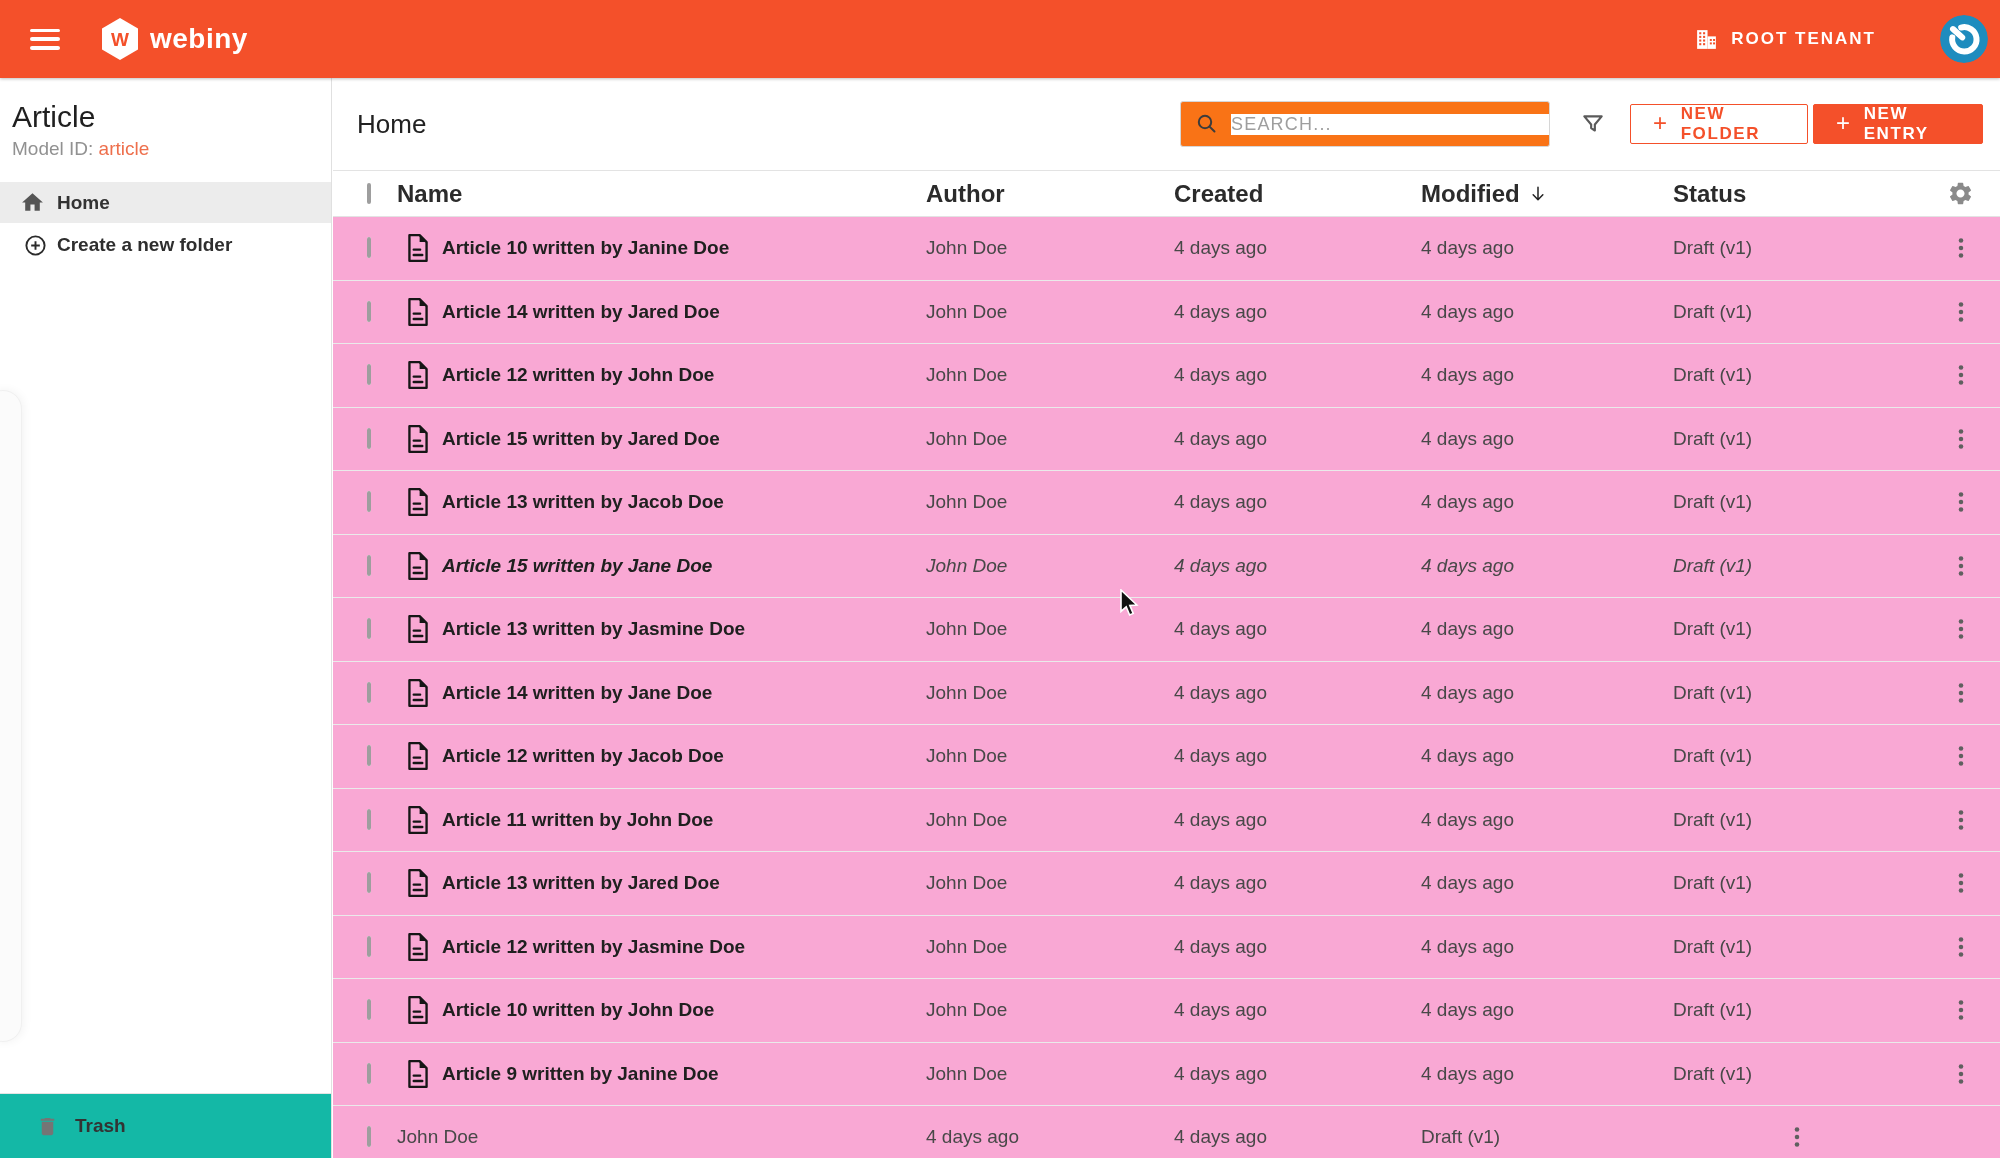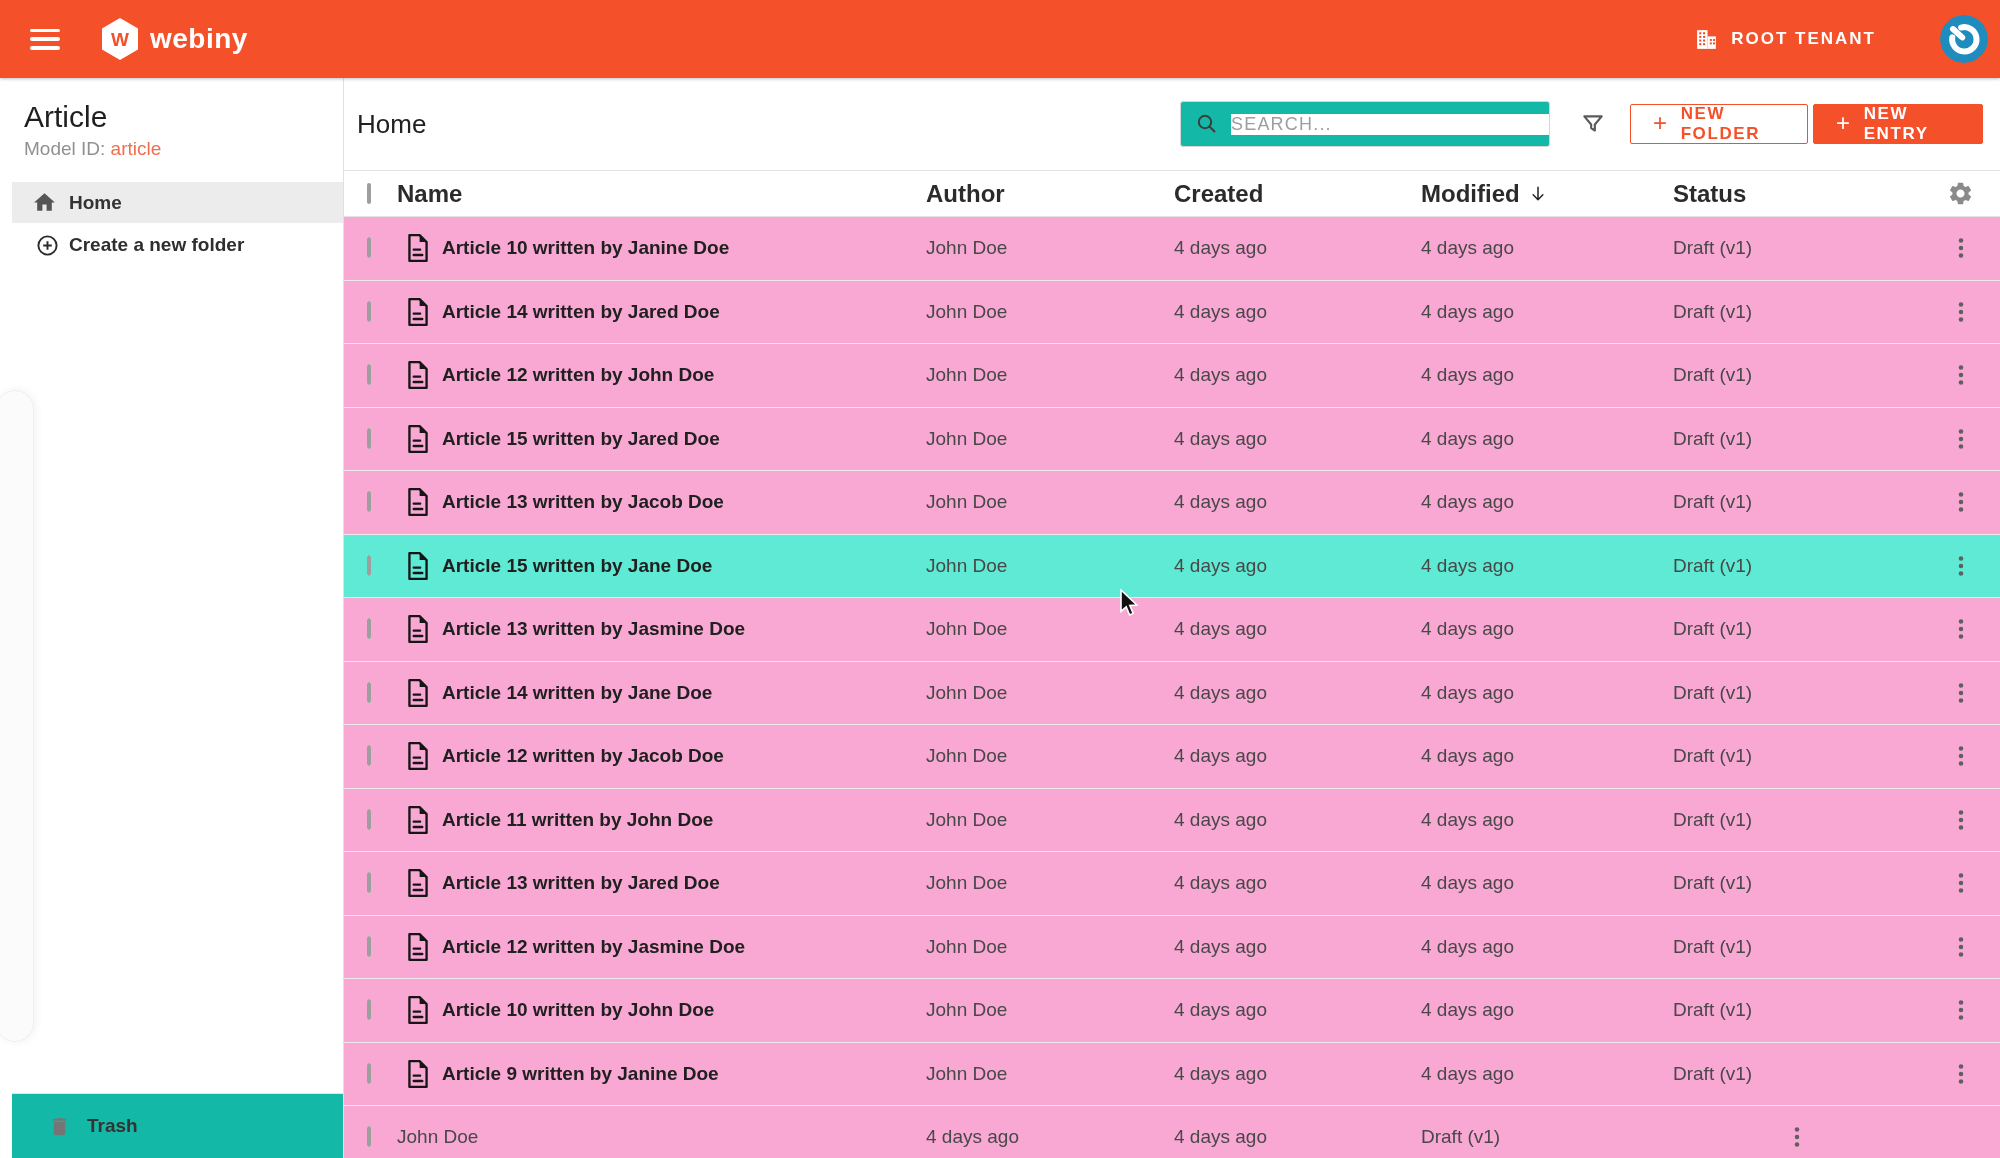--- a/index.html
+++ b/index.html
@@ -17,21 +17,21 @@
   .brand-text { color:#fff; font-size:28px; font-weight:bold; letter-spacing:.5px;
     margin-left:10px; }
   .topbar-right { margin-left:auto; display:flex; align-items:center;gap:36px; }
   .tenant { display:flex; align-items:center; color:#fff; font-size:17px;
     font-weight:bold; letter-spacing:2px; }
   .tenant svg { margin-right:12px; }
   .avatar { width:48px; height:48px; margin-left:28px; margin-right:12px;
     border-radius:50%; overflow:hidden; }
 
   
-  .sidebar { position:absolute; left:12px; top:78px; width:332px; bottom:0;
+  .sidebar { position:absolute; left:0; top:78px; width:332px; bottom:0;
     background:#fff; border-right:1px solid #e0e0e0; z-index:10; }
   .sidebar-title { font-size:30px; color:#1f1f1f; margin:22px 0 4px 12px; font-weight:400; }
   .model-id { font-size:19px; margin-left:12px; color:#919191; }
   .model-id .mid-value { color:#ee6f4c; }
   .nav-home { margin-top:22px; height:41px; background:#ececec; display:flex;
     align-items:center; cursor:pointer; }
   .nav-home svg { margin-left:20px; }
   .nav-home .nav-label { margin-left:12px; font-size:19px; font-weight:bold; color:#333; }
   .nav-create { height:44px; display:flex; align-items:center; cursor:pointer; }
   .nav-create svg { margin-left:24px; }
@@ -43,21 +43,21 @@
     border-top:1px solid #e4e4e4; display:flex; align-items:center; cursor:pointer;
     background:#14b8a6; }
   .trash svg { margin-left:36px; }
   .trash .nav-label { margin-left:16px; font-size:19px; font-weight:bold; color:#333; }
 
   
   .main { position:absolute; left:333px; top:78px; right:0; bottom:0; background:#fff; }
   .toolbar { height:92px; display:flex; align-items:center; padding:0 17px 0 24px; }
   .page-title { font-size:26px; color:#212121; font-weight:400; }
   .search-box { margin-left:auto; width:370px; height:46px; border:1px solid #d6d6d6;
-    border-radius:3px; display:flex; align-items:center; background:#14b8a6; }
+    border-radius:3px; display:flex; align-items:center; background:#f97316; }
   .search-box svg { margin-left:14px; }
   .search-box input { border:none; outline:none; flex:1; margin-left:12px;
     font-size:18px; letter-spacing:1.2px; color:#333;
     font-family:"Liberation Sans","DejaVu Sans",sans-serif; }
   .search-box input::placeholder { color:#9e9e9e; }
   .filter-btn { margin-left:26px; width:34px; height:34px; display:flex;
     align-items:center; justify-content:center; cursor:pointer; }
   .btn { height:40px; border-radius:2px; display:flex; align-items:center;
     justify-content:center; font-size:17px; font-weight:bold; letter-spacing:1.6px;
     cursor:pointer; padding:0 22px; }
@@ -73,21 +73,21 @@
   .thead { height:47px; border-top:1px solid #e3e3e3; border-bottom:1px solid #e3e3e3; }
   .th { font-size:24px; font-weight:bold; color:#2b2b2b; display:flex; align-items:center; }
   .sort-arrow { margin-left:8px; display:flex; align-items:center; }
   .checkbox { width:22px; height:22px; border:2px solid #9e9e9e; border-radius:3px;
     margin-left:34px; background:#fff; cursor:pointer; flex:none; }
   .cell-actions { display:flex; justify-content:center; }
   .gear, .kebab { width:34px; height:34px; display:flex; align-items:center;
     justify-content:center; cursor:pointer; }
 
   .row { height:63.5px; border-bottom:1px solid #eaeaea; background:#f9a8d4; }
-  .row.hovered { background:#5eead4; }
+  .row.hovered { background:#f9a8d4;font-style:italic; }
   .cell-name { display:flex; align-items:center; padding-left:8px; }
   .doc-icon { display:flex; flex:none; }
   .name-text { margin-left:11px; font-size:19px; font-weight:bold; color:#202020;
     cursor:pointer; white-space:nowrap; }
   .sec { font-size:19px; color:#484848; white-space:nowrap; }
 
   
   .cursor { position:absolute; left:1119px; top:589px; z-index:99; pointer-events:none; }
 </style>
 </head>

